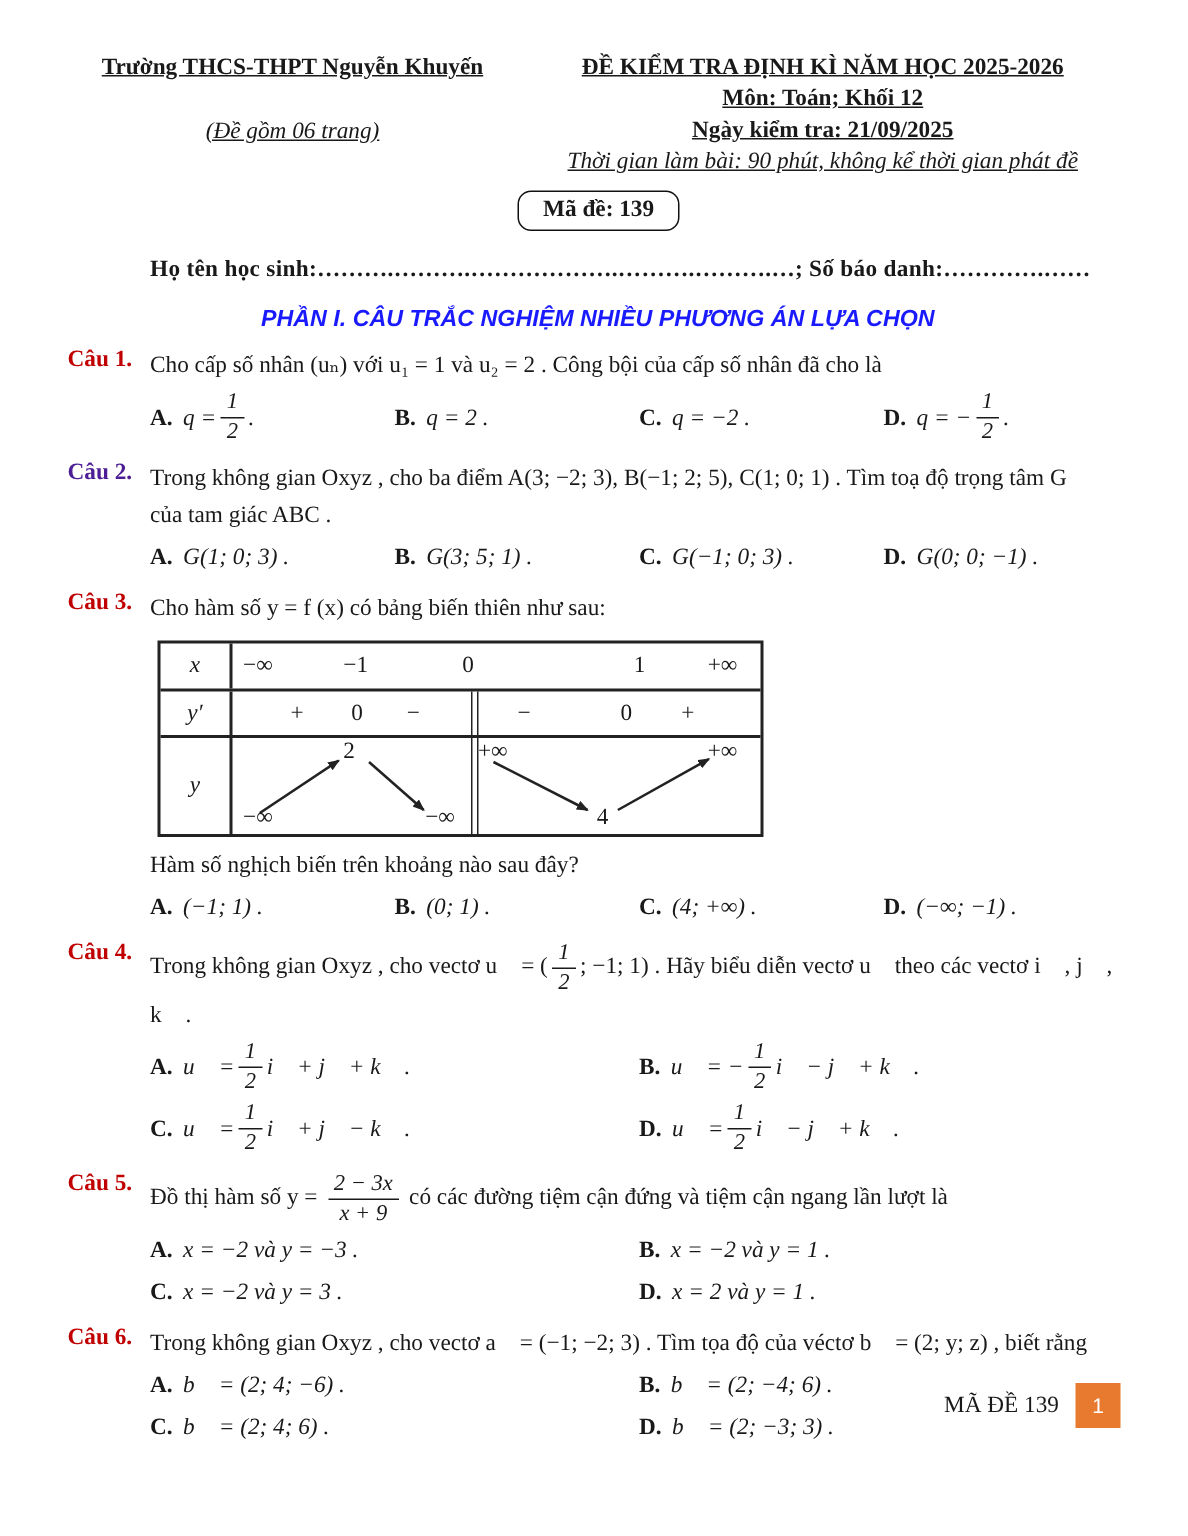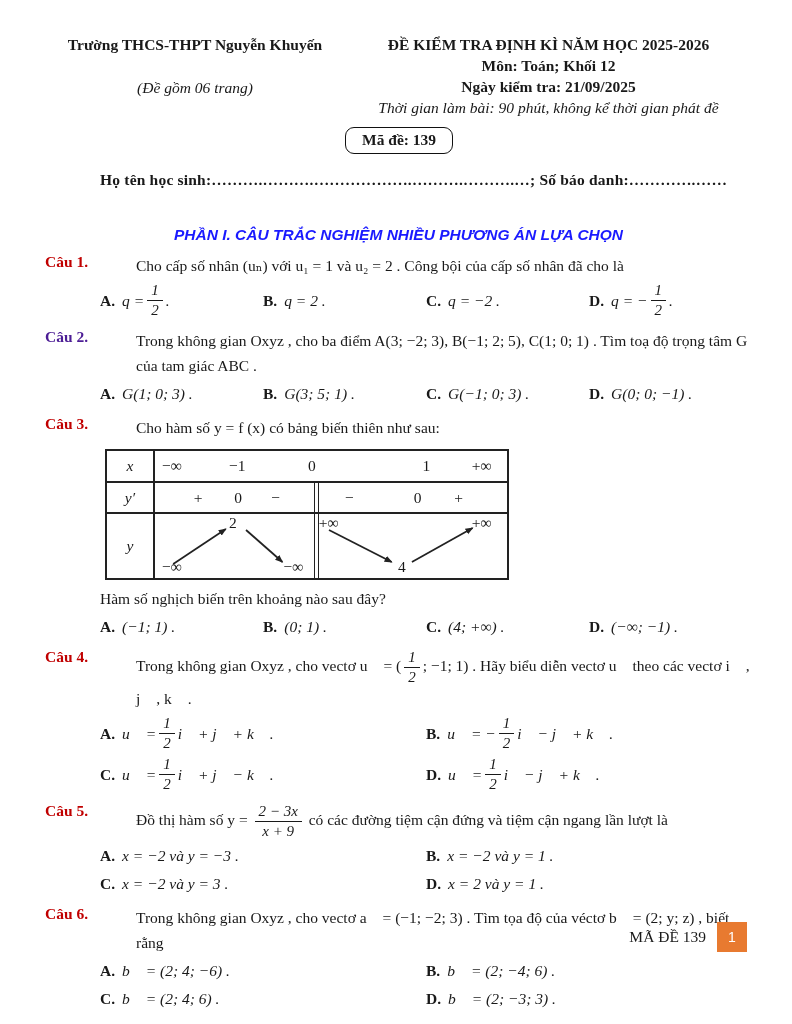--- a/index.html
+++ b/index.html
@@ -11,39 +11,39 @@
     color:#191919;
     font-family:"Liberation Serif","DejaVu Serif",serif;
     font-size:15.5px;
     padding:34px 40px 0 45px;
     overflow:hidden;
   }
   
   .header{display:flex;}
   .h-left{width:300px;text-align:center;flex-shrink:0;}
   .h-right{flex:1;text-align:center;}
-  .h-line{line-height:21px;}
+  .h-line{line-height:21px;text-decoration:underline;}
   .bold{font-weight:bold;}
   .italic{font-style:italic;}
   .h-note{margin-top:22px;}
   .code-row{margin-left:300px;text-align:left;margin-top:9px;}
   .code-badge{
     display:inline-block;border:1.6px solid #111;border-radius:9px;
     padding:3px 16px 4px;font-weight:bold;font-size:15.5px;background:#fff;
   }
   
   .student-line{margin:17px 0 0 55px;font-weight:bold;letter-spacing:.2px;}
   
   .section-title{
-    margin-top:37px;text-align:center;
+    margin-top:15px;text-align:center;
     font-family:"Liberation Sans","DejaVu Sans",sans-serif;
     font-weight:bold;font-style:italic;font-size:15.5px;
   }
   
-  .question{display:flex;margin-top:9px;gap:36px;}
+  .question{display:flex;margin-top:9px;}
   .q-label{width:55px;flex-shrink:0;font-weight:bold;}
   .q-body{flex:1;line-height:25px;}
   .opts{display:flex;margin-left:55px;align-items:center;margin-top:3px;}
   .opts4 .opt{width:165px;}
   .opts2 .opt{width:330px;}
   .opt{display:flex;align-items:center;line-height:25px;}
   .opt-label{font-weight:bold;margin-right:7px;}
   .math{font-style:italic;}
   .frac{
     display:inline-block;vertical-align:middle;text-align:center;

